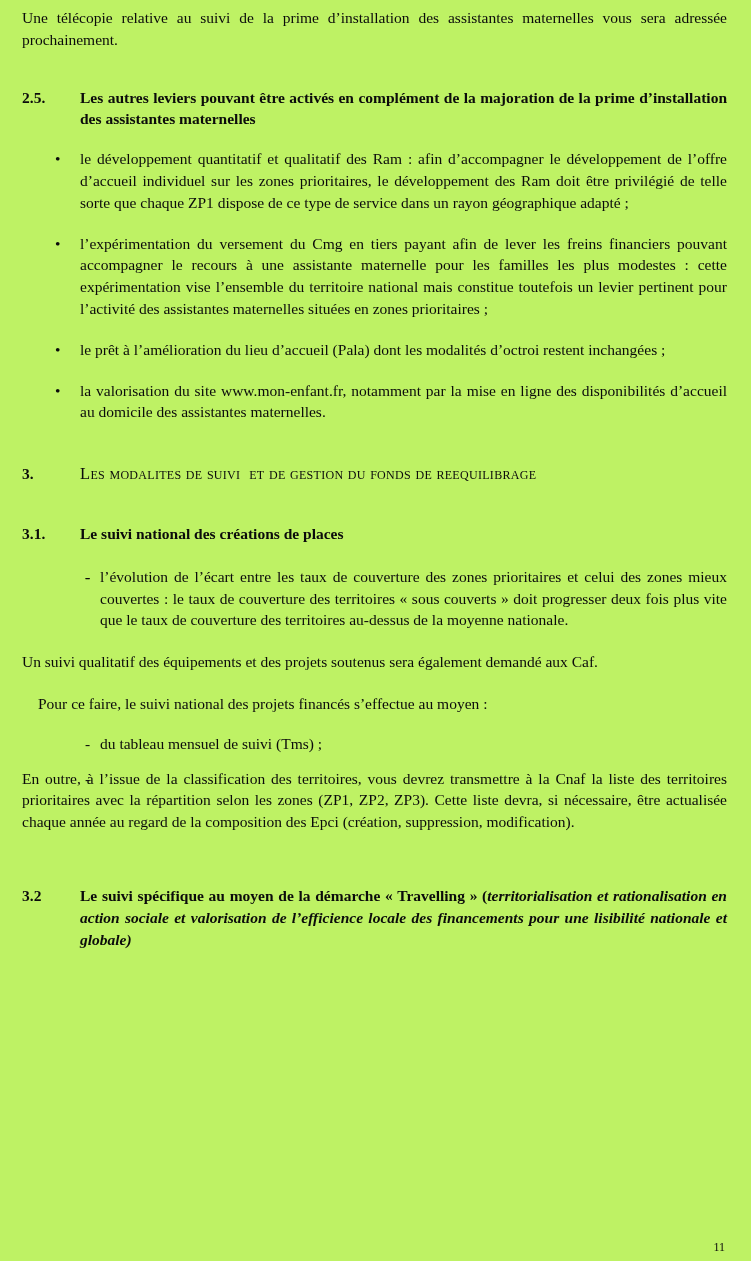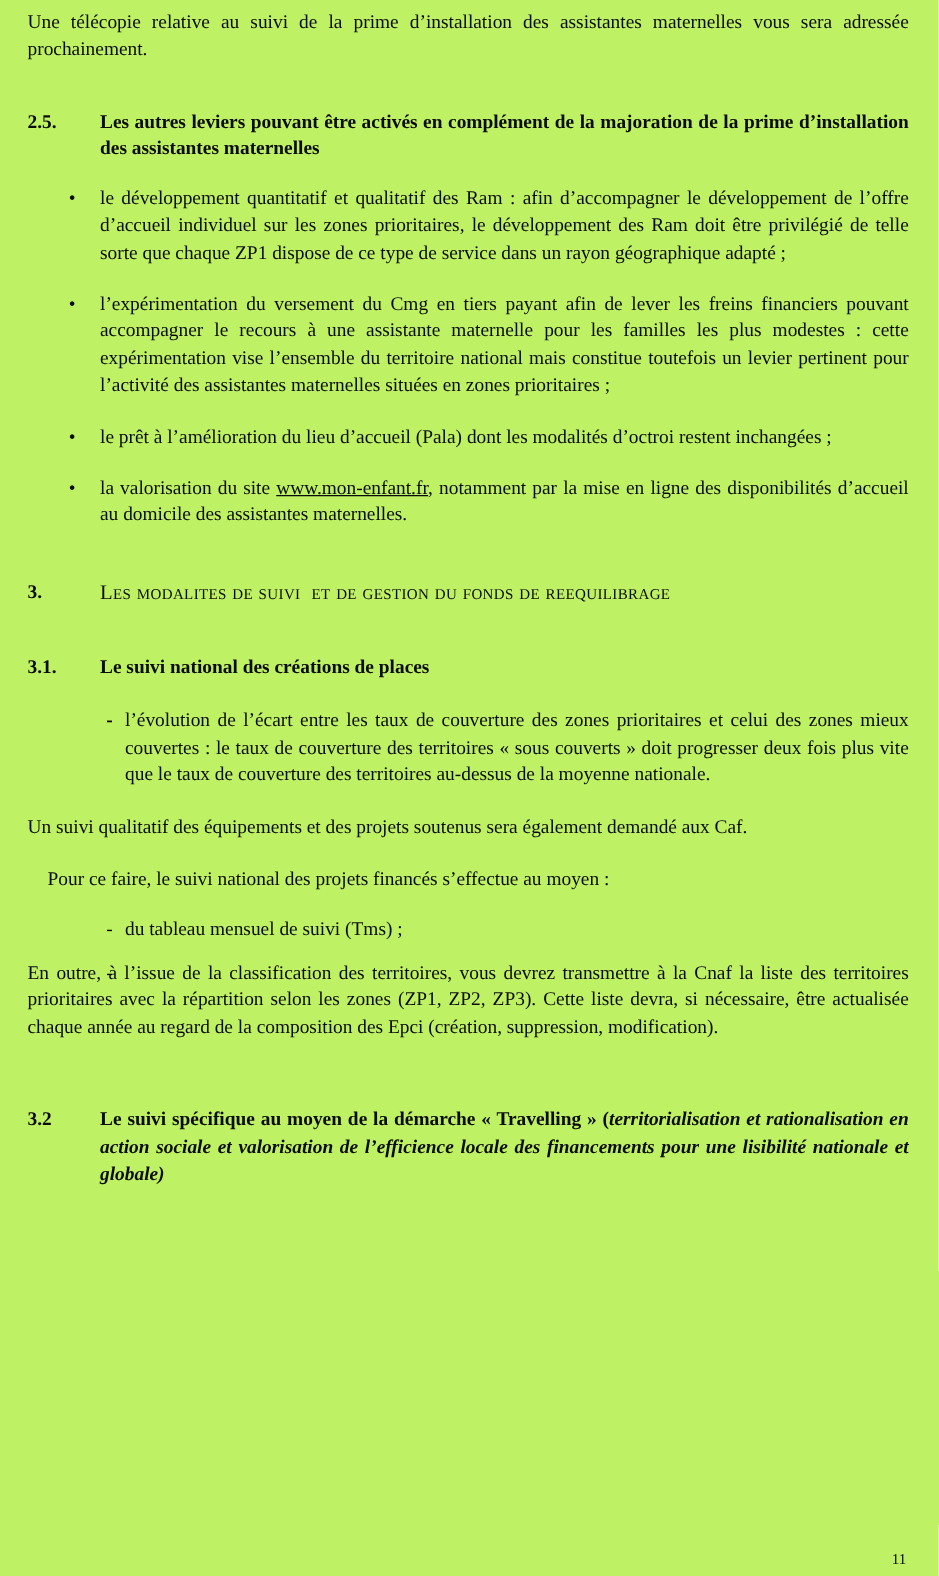--- a/index.html
+++ b/index.html
@@ -61,21 +61,20 @@
     position: relative;
     padding-left: 78px;
     text-align: justify;
   }
   .dash-marker {
     position: absolute;
     left: 63px;
     top: 0;
   }
   .link {
-    text-decoration: underline;
     color: inherit;
     cursor: pointer;
   }
   .italic {
     font-style: italic;
   }
   .page-number {
     position: absolute;
     right: 26px;
     bottom: 2px;

